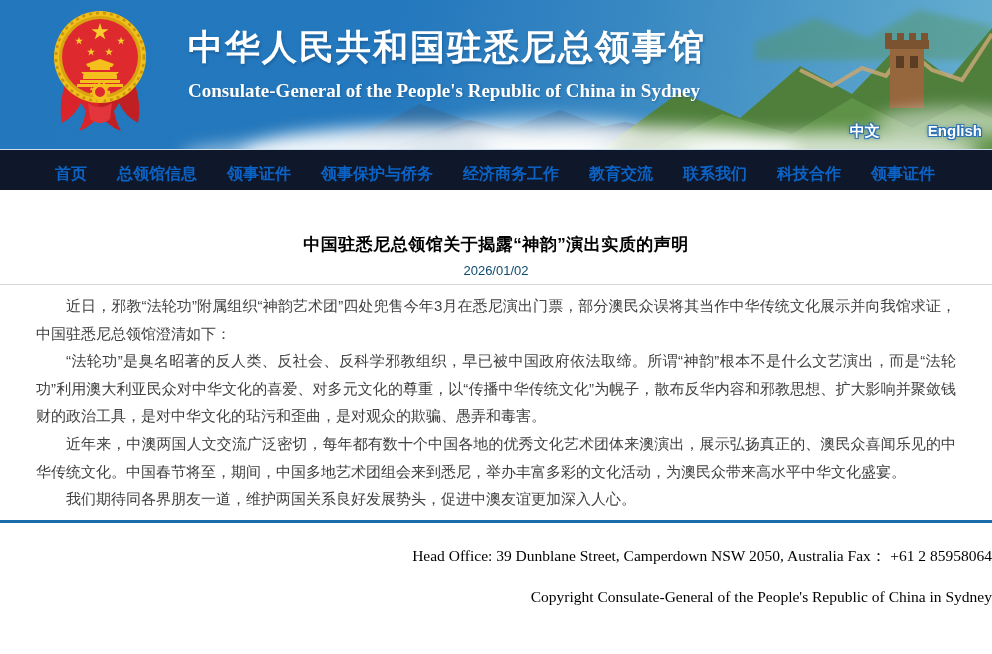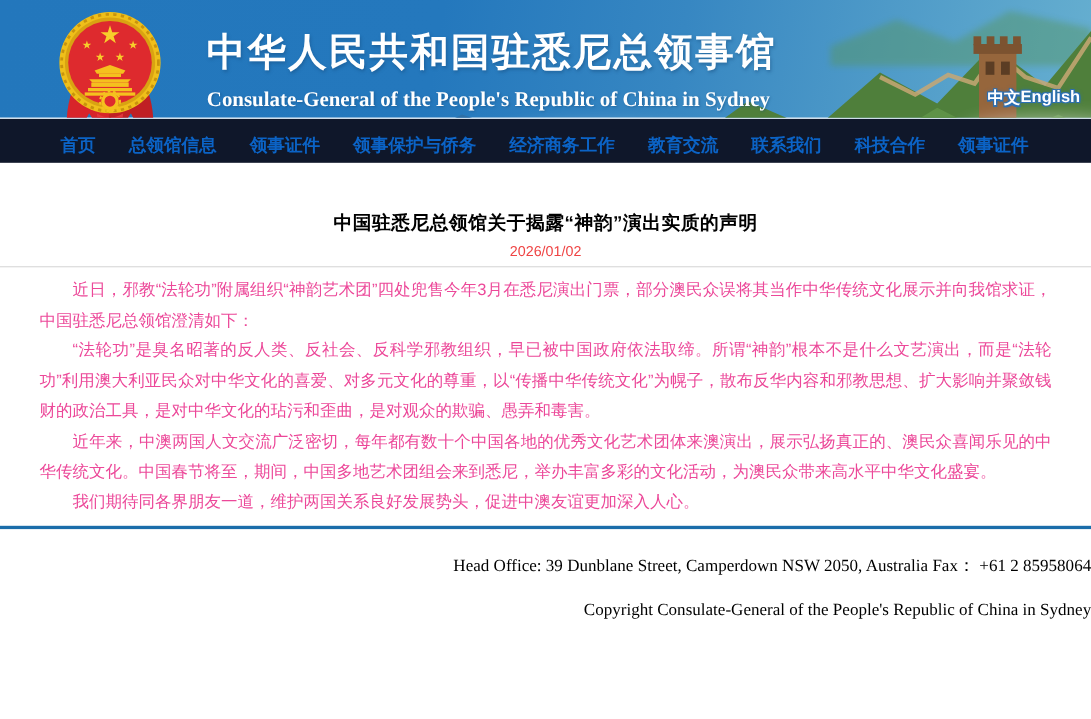--- a/index.html
+++ b/index.html
@@ -4,39 +4,39 @@
 <style>
   * { box-sizing: border-box; }
   html,body { margin:0; padding:0; }
   body {
     width:992px; height:654px; overflow:hidden; background:#ffffff;
     font-family:"Liberation Sans","DejaVu Sans",sans-serif;
   }
 
   
   .site-header {
-    position:relative; height:108px; overflow:hidden;
+    position:relative; height:150px; overflow:hidden;
     background:linear-gradient(100deg,#2377BC 0%,#2478BD 40%,#3787C2 62%,#4E9AC8 80%,#66AFD0 100%);
     border-bottom:1px solid #cfe0ee;
   }
   .header-bg { position:absolute; left:0; top:0; width:992px; height:150px; }
   .emblem { position:absolute; left:50px; top:7px; width:100px; height:134px; }
   .emblem svg { width:100%; height:100%; display:block; }
   .titles { position:absolute; left:188px; top:24px; color:#fff; white-space:nowrap; }
   .title-zh {
     font-size:35px; font-weight:bold; letter-spacing:2px;
     text-shadow:1px 2px 3px rgba(20,70,120,.45);
   }
   .title-en {
     margin-top:9px; font-size:19px; font-weight:bold;
     font-family:"Liberation Serif","DejaVu Serif",serif;
     text-shadow:1px 1px 2px rgba(20,70,120,.45);
   }
   .lang-links {
-    position:absolute; right:10px; bottom:8px; display:flex; 
+    position:absolute; right:10px; bottom:8px; display:flex; gap:48px;
     font-size:15px; font-weight:bold;
   }
   .lang-links a {
     color:#fff; text-decoration:none; cursor:pointer;
     text-shadow:-1px -1px 0 #2B6FB4,1px -1px 0 #2B6FB4,-1px 1px 0 #2B6FB4,1px 1px 0 #2B6FB4,0 0 4px #2B6FB4;
   }
 
   
   .main-nav {
     display:flex; gap:30px; padding:14px 0 0 55px; height:40px;
@@ -44,25 +44,25 @@
   }
   .main-nav a {
     color:#0B63C6; font-size:16px; font-weight:bold; text-decoration:none; cursor:pointer;
   }
 
   
   .article-title {
     margin:43px 0 0; text-align:center;
     font-size:17px; font-weight:bold; color:#000; letter-spacing:.5px;
   }
-  .article-date { margin-top:7px; text-align:center; font-size:13px; color:#ef4444; }
+  .article-date { margin-top:7px; text-align:center; font-size:13px; color:#0c4a6e; }
   .title-divider { border:none; border-top:1px solid #d8d8d8; margin:6px 0 0; }
   .article-body {
     margin:7px 36px 0; font-size:15px; line-height:27.6px;
-    color:#ec4899; text-align:justify;
+    color:#404040; text-align:justify;
   }
   .article-body p { margin:0; text-indent:2em; }
 
   
   .site-footer {
     margin-top:7px; border-top:3px solid #1A6DAA; text-align:right;
     font-family:"Liberation Serif","DejaVu Serif",serif; font-size:15.5px; color:#000;padding-left:32px;
   }
   .footer-address { margin:23px 0 0; }
   .footer-copyright { margin:21px 0 0; }

